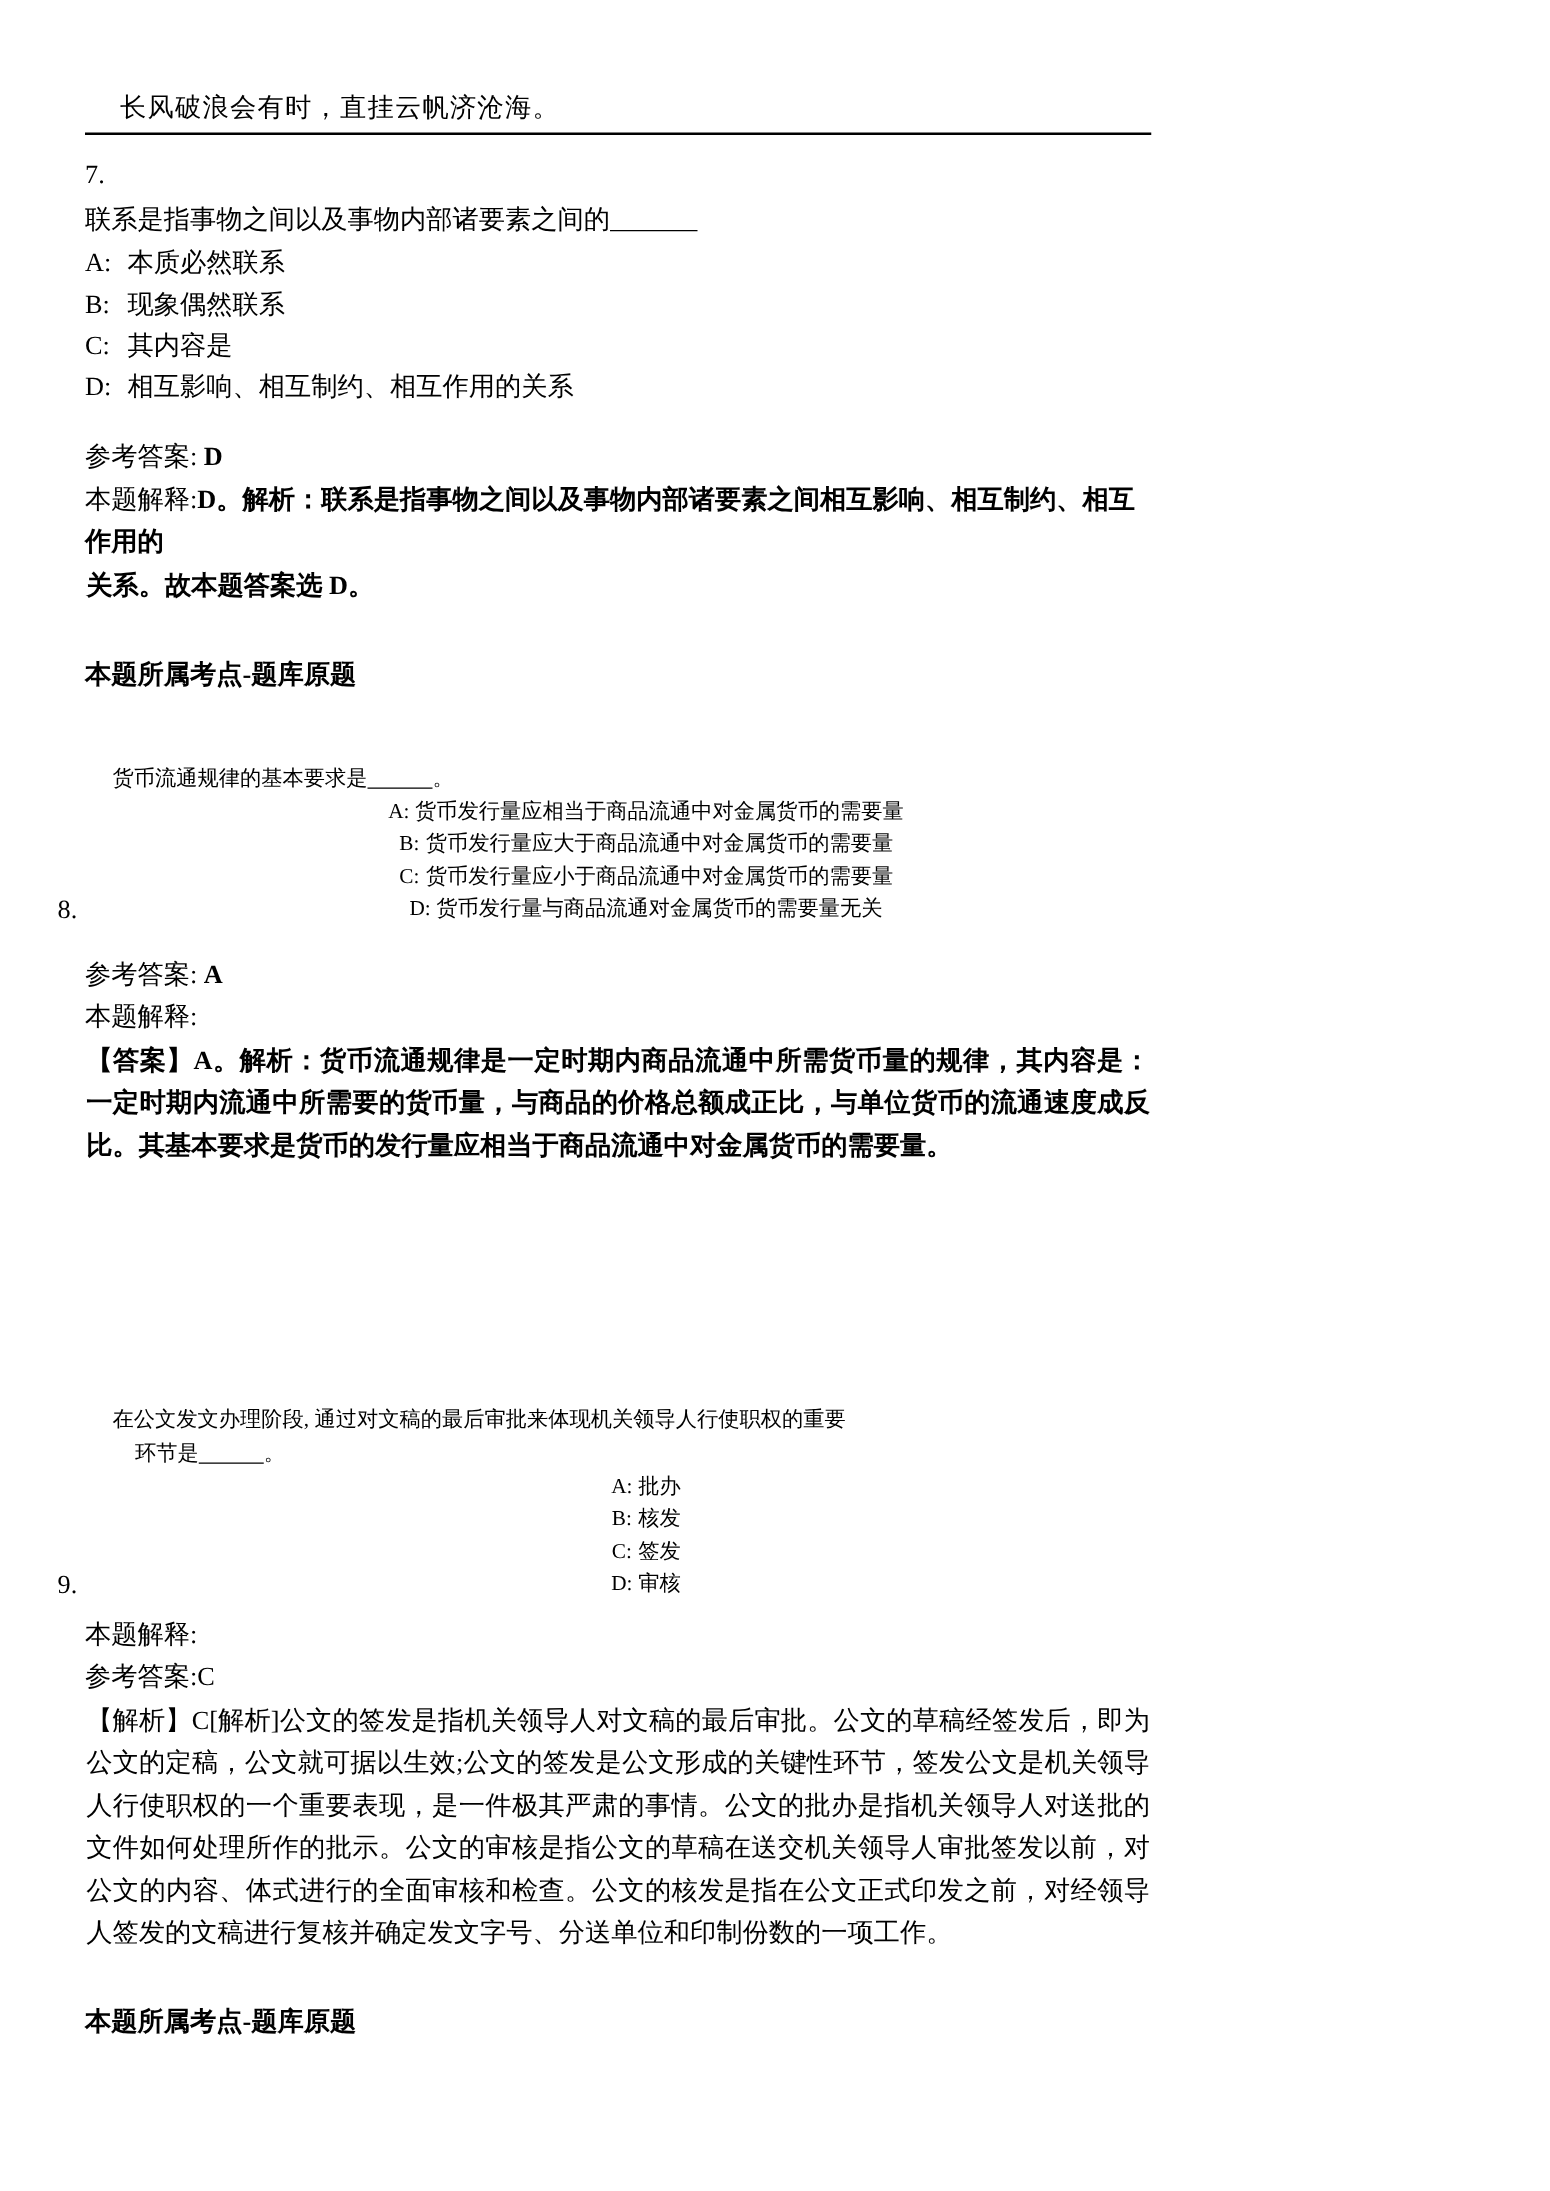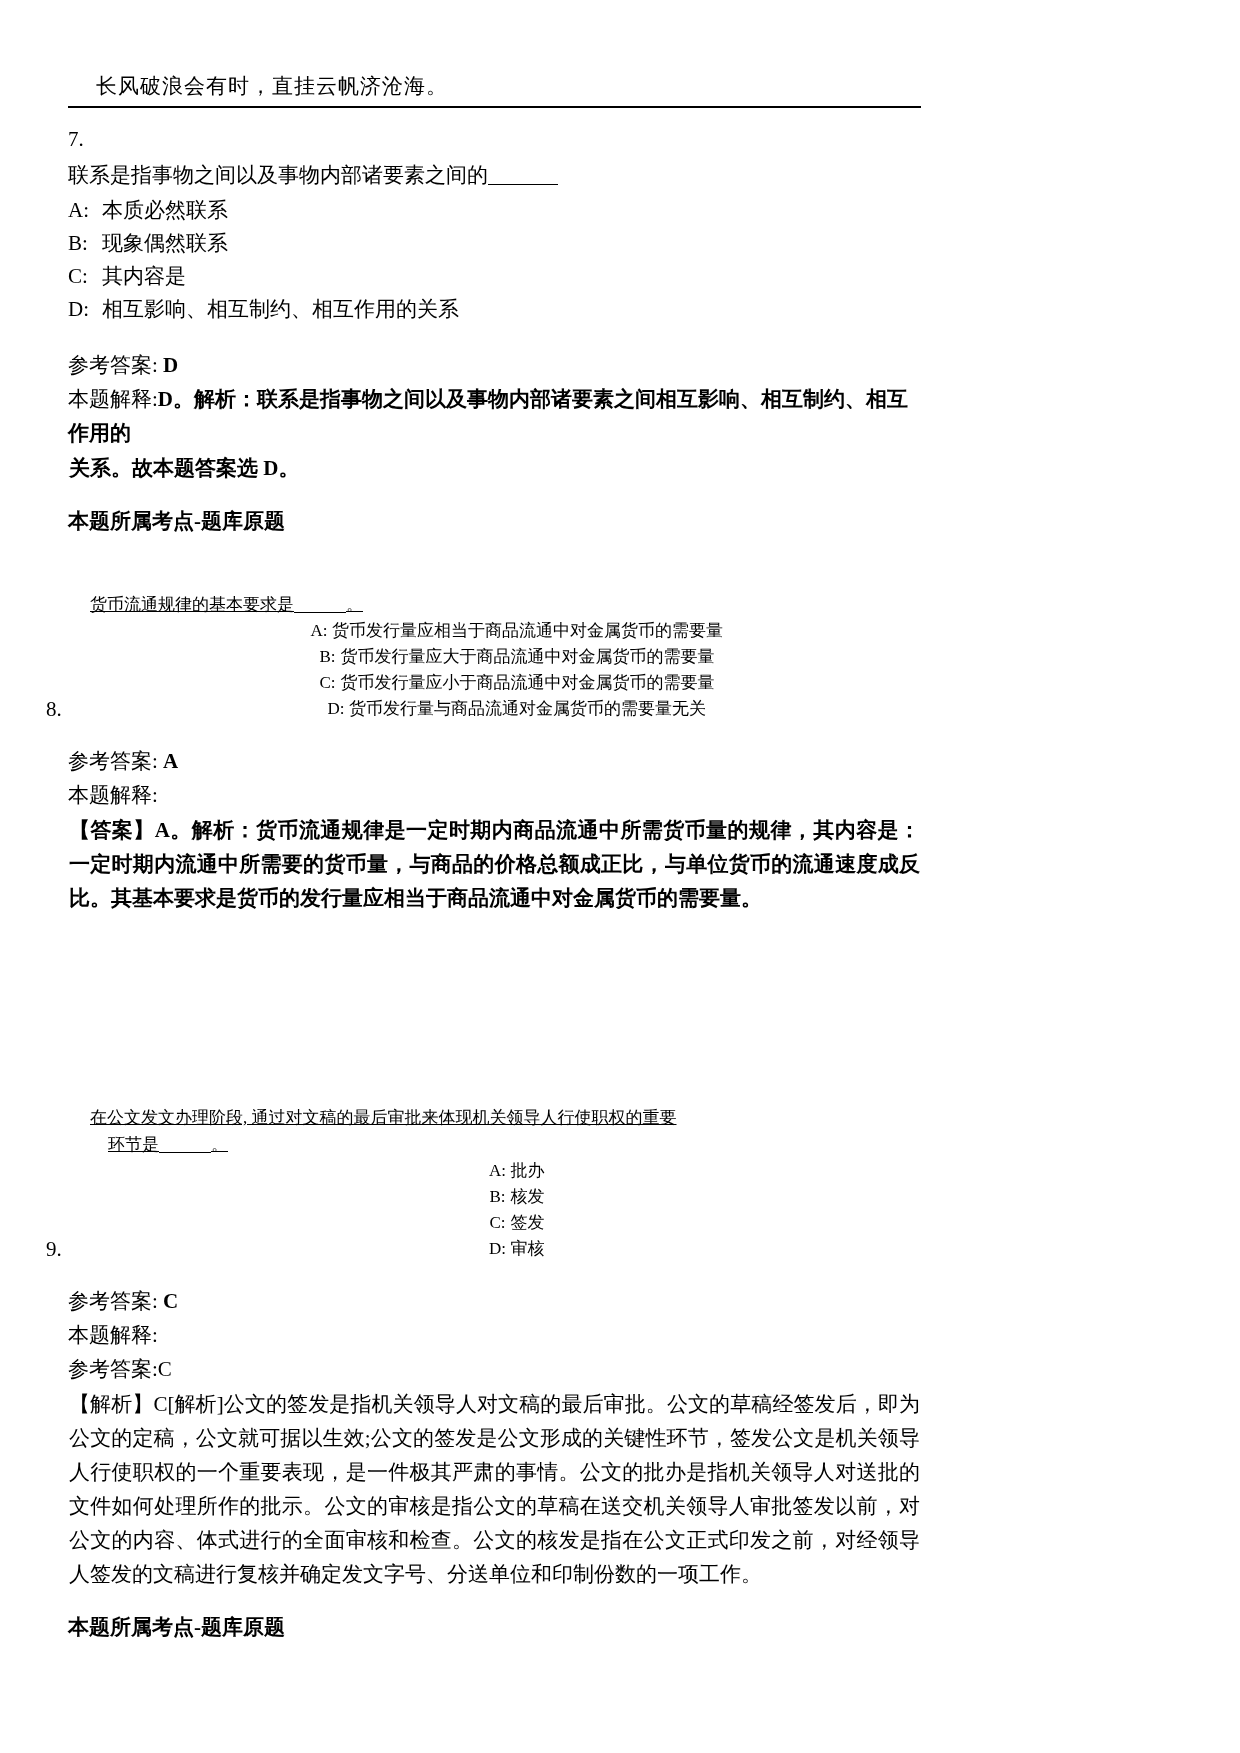--- a/index.html
+++ b/index.html
@@ -68,34 +68,33 @@
   }
   .explain-body {
     font-size: 21px;
     line-height: 34px;
     margin: 1px;
     text-align: justify;
   }
   .kaodian {
     font-size: 21px;
     font-weight: bold;
-    margin-top: 22px;
+    margin-top: 40px;
   }
   
   .sub-block {
     margin-top: 56px;
     margin-bottom: 10px;
     padding-left: 22px;
     position: relative;
   }
   .sub-stem {
     font-size: 17px;
     line-height: 27px;
     margin: 0;
-    text-decoration: underline;
   }
   .sub-opt {
     font-size: 17px;
     line-height: 26px;
     margin: 0;
     padding-left: 18px;
     text-align: center;
   }
   .sub-opt .lab {
     display: inline-block;
@@ -152,19 +151,18 @@
 
   <div class="sub-block">
     <p class="sub-stem">在公文发文办理阶段, 通过对文稿的最后审批来体现机关领导人行使职权的重要</p>
     <p class="sub-stem" style="padding-left:18px;"><span>环节是</span><span class="blank-s"></span><span>。</span></p>
     <p class="sub-opt"><span class="lab">A:</span><span>批办</span></p>
     <p class="sub-opt"><span class="lab">B:</span><span>核发</span></p>
     <p class="sub-opt"><span class="lab">C:</span><span>签发</span></p>
     <p class="sub-opt"><span class="q-num-float">9.</span><span class="lab">D:</span><span>审核</span></p>
   </div>
 
-  <div class="answer-line"><span>参考答案:</span> <b>C</b></div>
   <div class="explain-head">本题解释:</div>
   <div class="explain-head">参考答案:C</div>
   <div class="explain-body">【解析】C[解析]公文的签发是指机关领导人对文稿的最后审批。公文的草稿经签发后，即为公文的定稿，公文就可据以生效;公文的签发是公文形成的关键性环节，签发公文是机关领导人行使职权的一个重要表现，是一件极其严肃的事情。公文的批办是指机关领导人对送批的文件如何处理所作的批示。公文的审核是指公文的草稿在送交机关领导人审批签发以前，对公文的内容、体式进行的全面审核和检查。公文的核发是指在公文正式印发之前，对经领导人签发的文稿进行复核并确定发文字号、分送单位和印制份数的一项工作。</div>
   <div class="kaodian">本题所属考点-题库原题</div>
 
 </div>
 
 </body></html>

